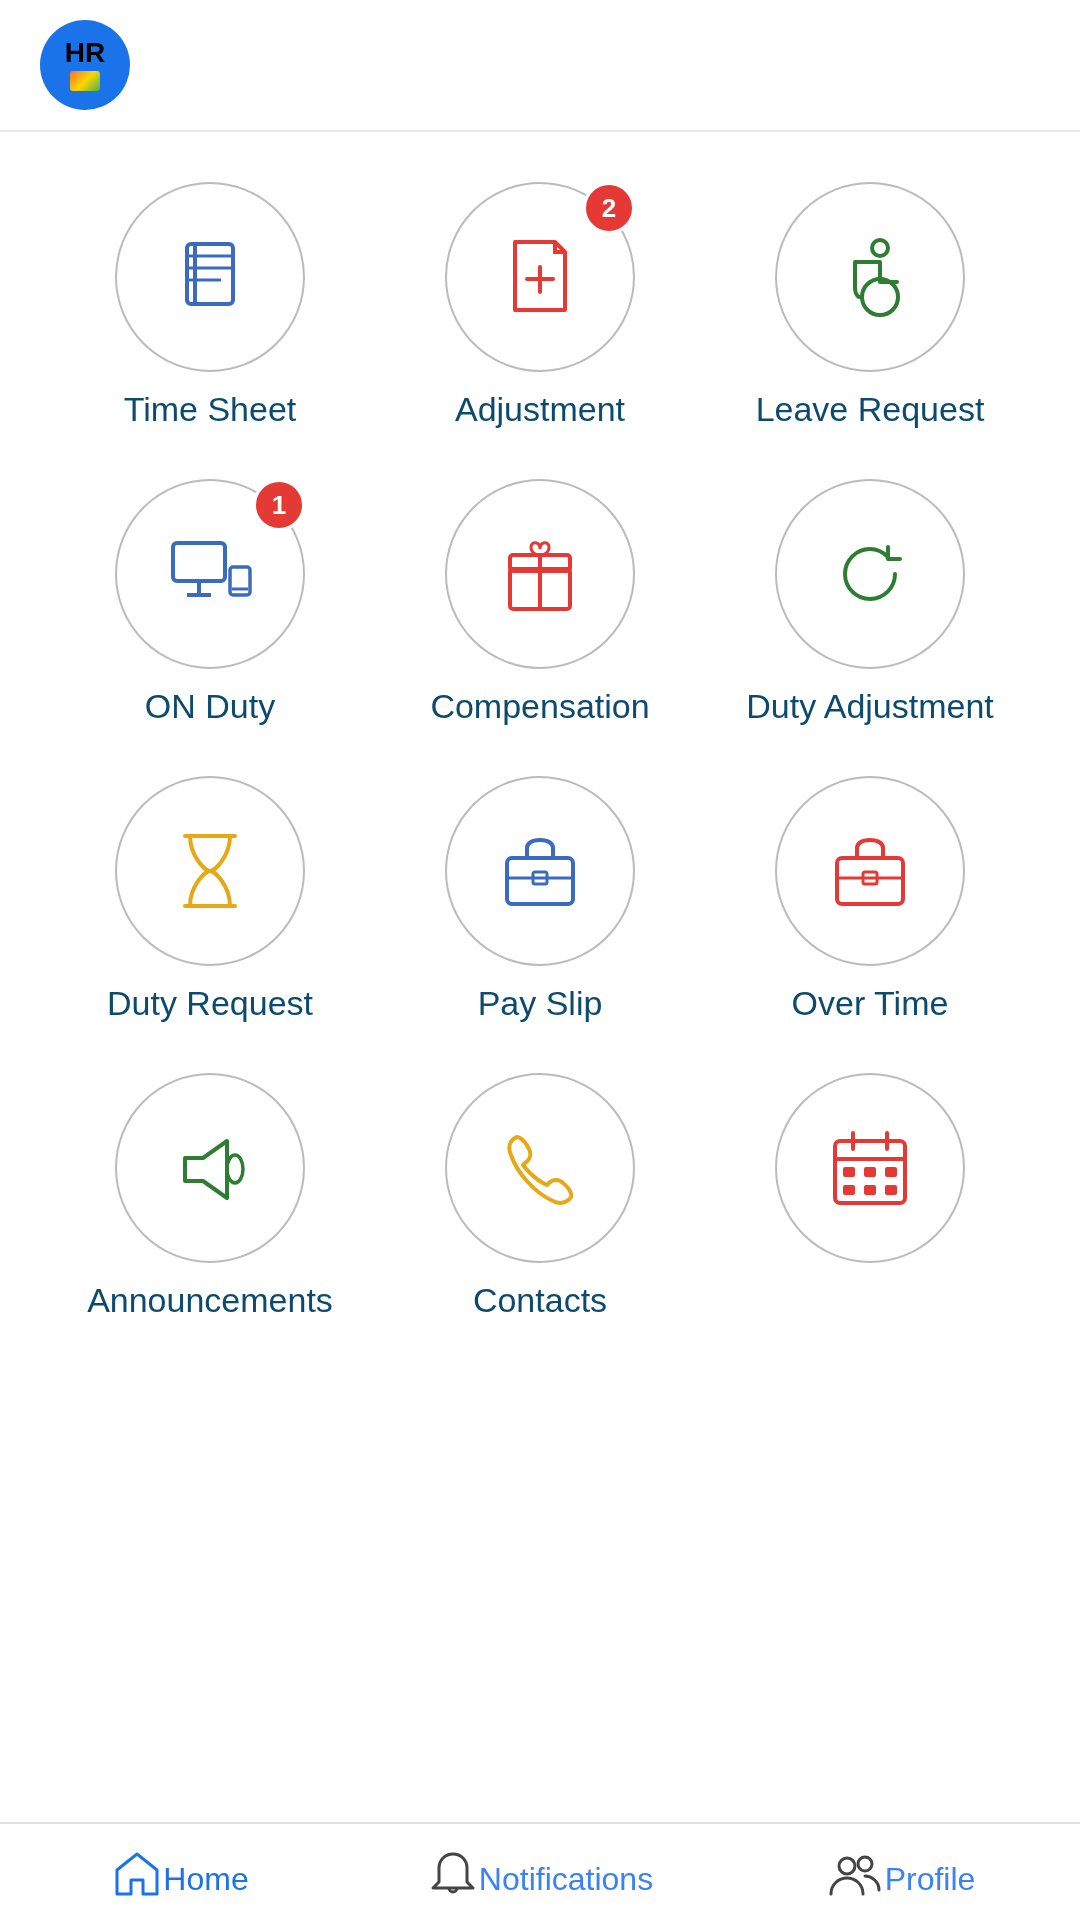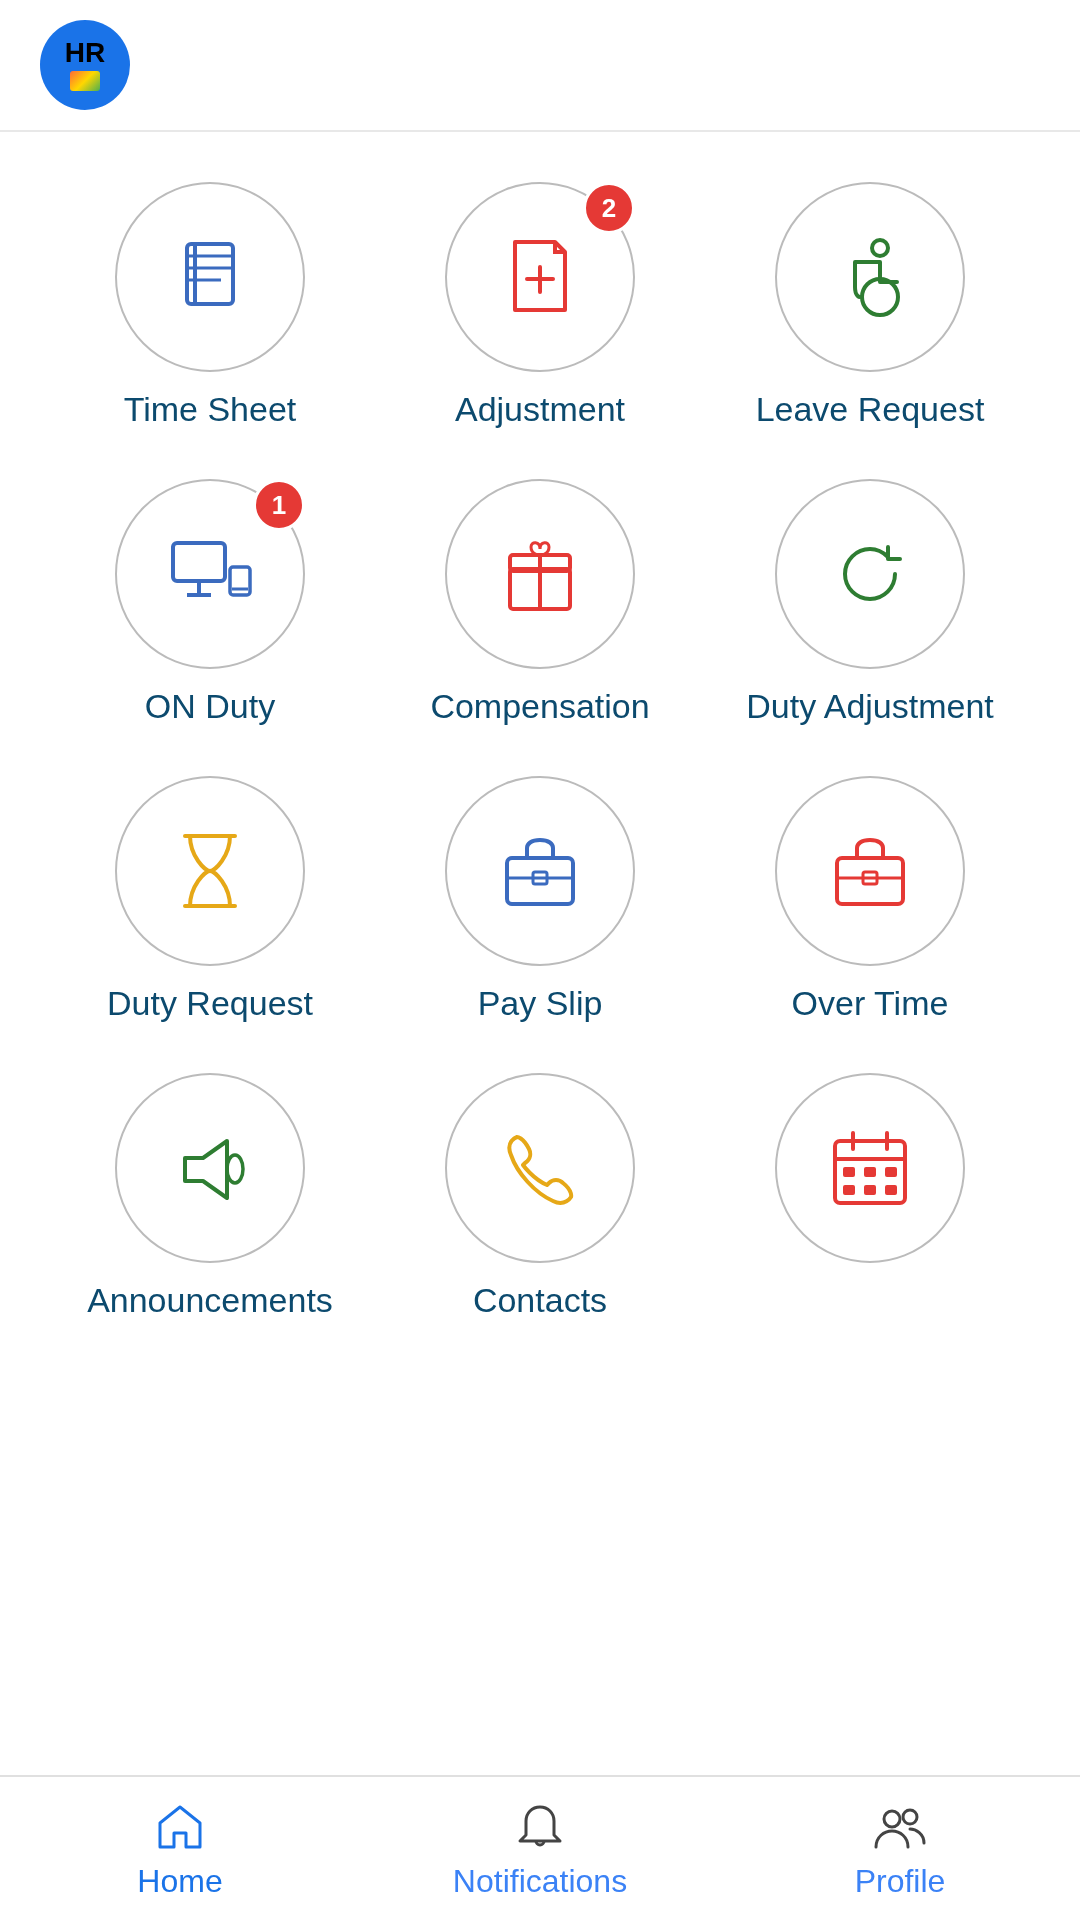--- a/index.html
+++ b/index.html
@@ -111,21 +111,21 @@
     }
     
     .bottom-nav {
       border-top: 2px solid #e0e0e0;
       display: flex;
       background: #fff;
     }
     .nav-item {
       flex: 1;
       display: flex;
-      flex-direction: column;
+      flex-direction: row;
       align-items: center;
       justify-content: center;
       padding: 24px 0 20px;
       cursor: pointer;
     }
     .nav-label {
       font-size: 32px;
       margin-top: 10px;
       color: #3b82f6;
     }

